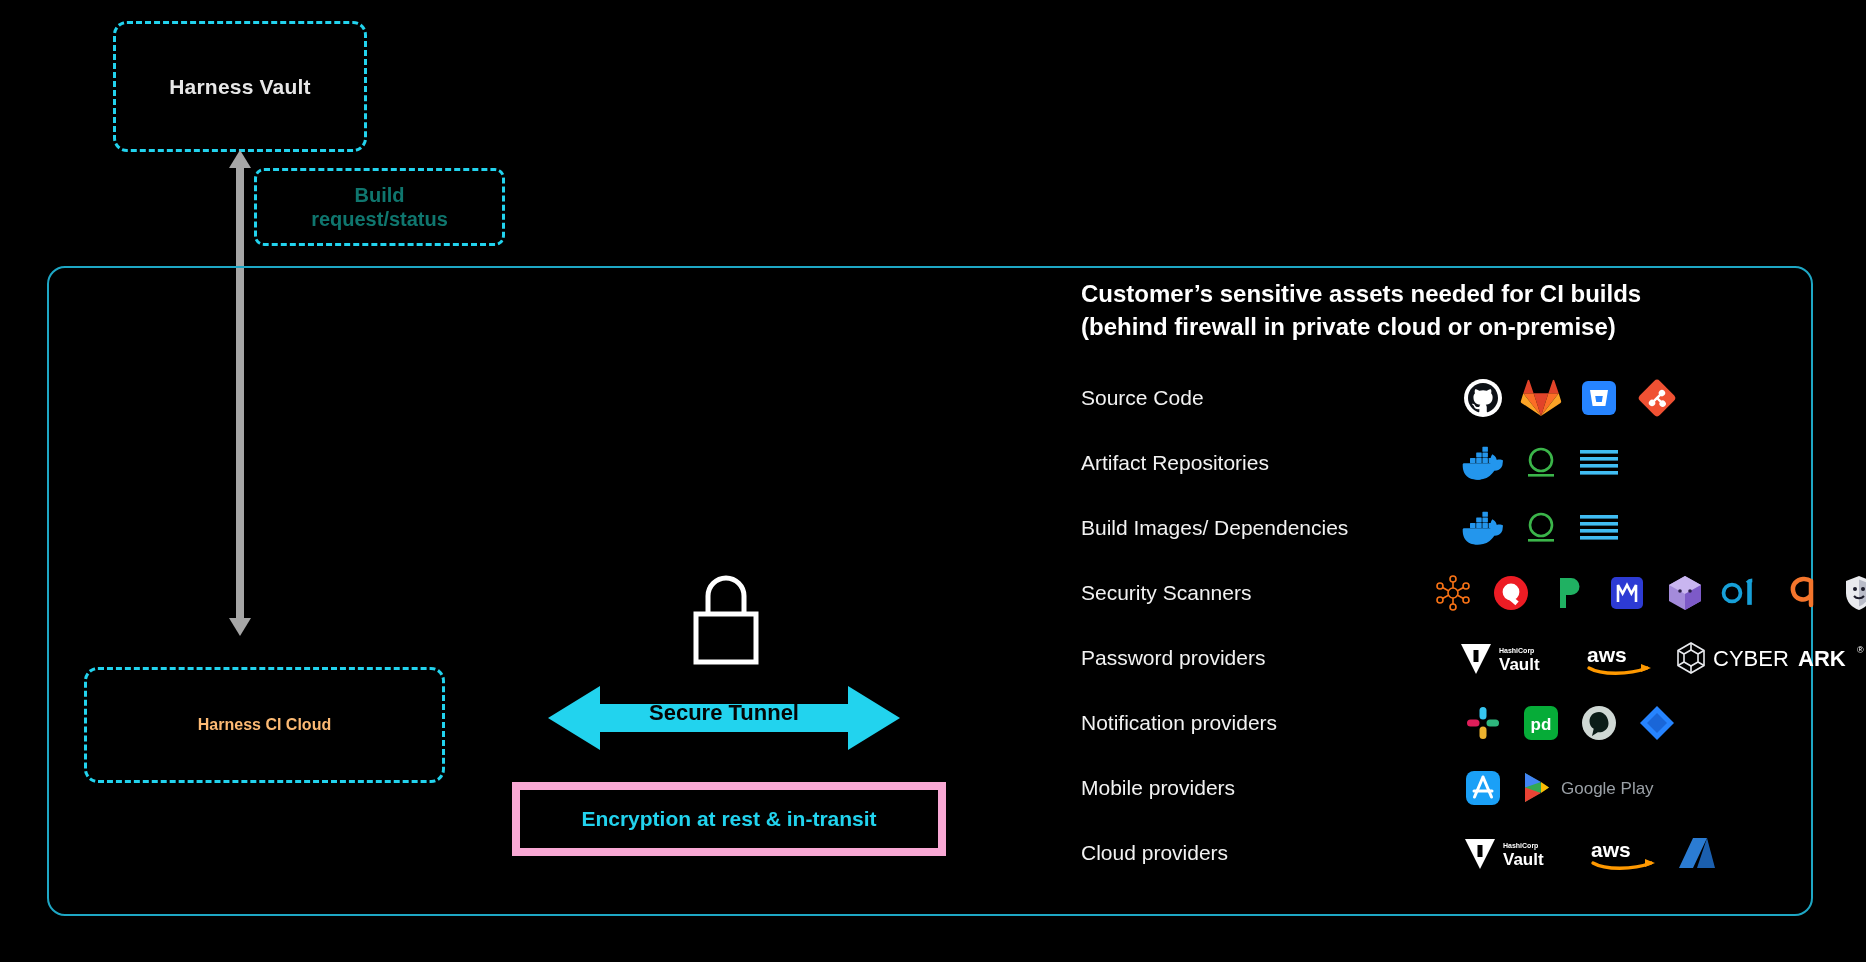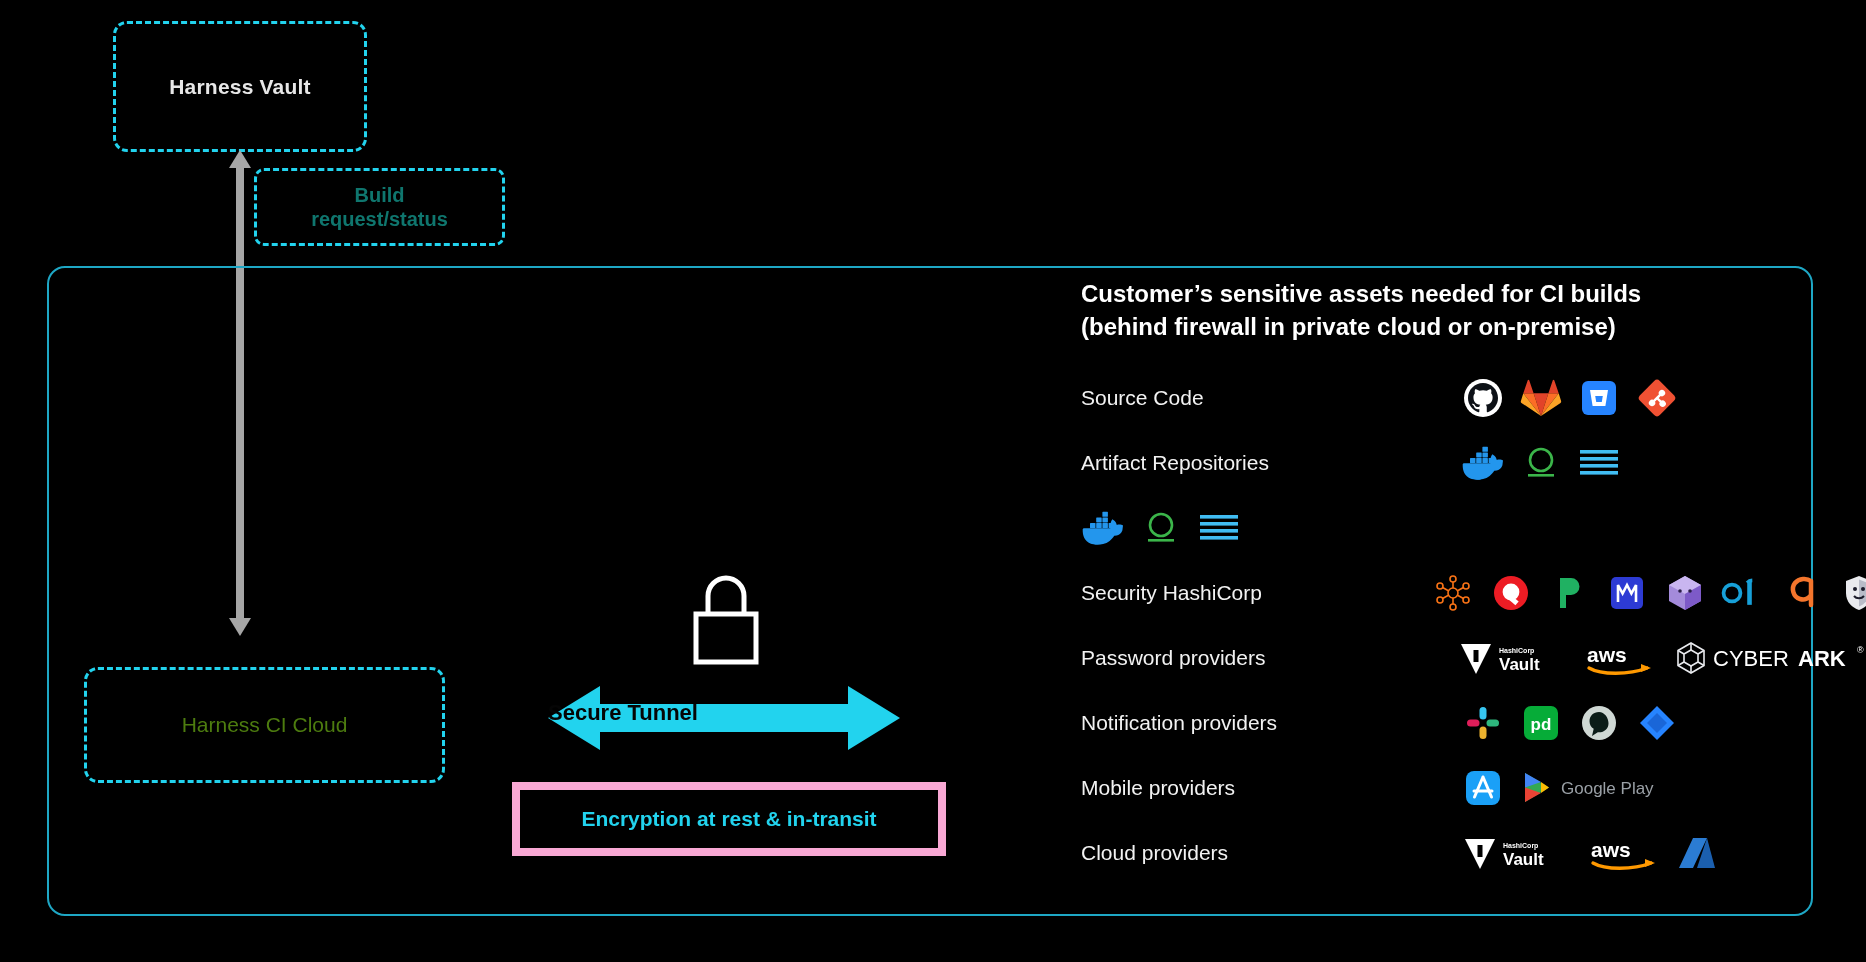--- a/index.html
+++ b/index.html
@@ -85,23 +85,23 @@
     top: 667px;
     width: 355px;
     height: 110px;
     border: 3px dashed #22d3ee;
     border-radius: 14px;
     display: flex;
     align-items: center;
     justify-content: center;
   }
   #cicloud-box .lbl {
-    font-size: 21px;
-    font-weight: normal;
-    color: #4d7c0f;
+    font-size: 16px;
+    font-weight: bold;
+    color: #fdba74;
   }
 
   
   #padlock {
     position: absolute;
     left: 688px;
     top: 570px;
     width: 76px;
     height: 96px;
   }
@@ -112,20 +112,21 @@
     left: 548px;
     top: 682px;
     width: 352px;
     height: 72px;
   }
   #tunnel-label {
     position: absolute;
     left: 548px;
     top: 700px;
     width: 352px;
+    text-align: center;
     font-size: 22px;
     font-weight: bold;
     color: #050505;
     pointer-events: none;
   }
 
   
   #encryption-box {
     position: absolute;
     left: 512px;
@@ -311,20 +312,21 @@
               <rect x="3" y="12" width="38" height="3.6"></rect>
               <rect x="3" y="19" width="38" height="3.6"></rect>
               <rect x="3" y="26" width="38" height="3.6"></rect>
             </g>
           </svg>
       </span>
     </div>
   </div>
 
   <div class="asset-row">
+    <div class="asset-label">Build Images/ Dependencies</div>
     <div class="asset-icons">
       <span class="ic">
         <svg width="44" height="36" viewBox="0 0 44 36">
             <g fill="#2396ed">
               <rect x="9" y="13" width="5.5" height="5" rx=".6"></rect>
               <rect x="15.2" y="13" width="5.5" height="5" rx=".6"></rect>
               <rect x="21.4" y="13" width="5.5" height="5" rx=".6"></rect>
               <rect x="15.2" y="7.4" width="5.5" height="5" rx=".6"></rect>
               <rect x="21.4" y="7.4" width="5.5" height="5" rx=".6"></rect>
               <rect x="21.4" y="1.8" width="5.5" height="5" rx=".6"></rect>
@@ -346,21 +348,21 @@
               <rect x="3" y="12" width="38" height="3.6"></rect>
               <rect x="3" y="19" width="38" height="3.6"></rect>
               <rect x="3" y="26" width="38" height="3.6"></rect>
             </g>
           </svg>
       </span>
     </div>
   </div>
 
   <div class="asset-row">
-    <div class="asset-label">Security HashiCorp</div>
+    <div class="asset-label">Security Scanners</div>
     <div class="asset-icons">
       <span class="ic">
         <svg width="40" height="40" viewBox="0 0 40 40">
             <g stroke="#f97316" stroke-width="1.6" fill="none">
               <circle cx="20" cy="20" r="5"></circle>
               <circle cx="20" cy="6" r="3"></circle>
               <circle cx="20" cy="34" r="3"></circle>
               <circle cx="7" cy="13" r="3"></circle>
               <circle cx="33" cy="13" r="3"></circle>
               <circle cx="7" cy="27" r="3"></circle>

